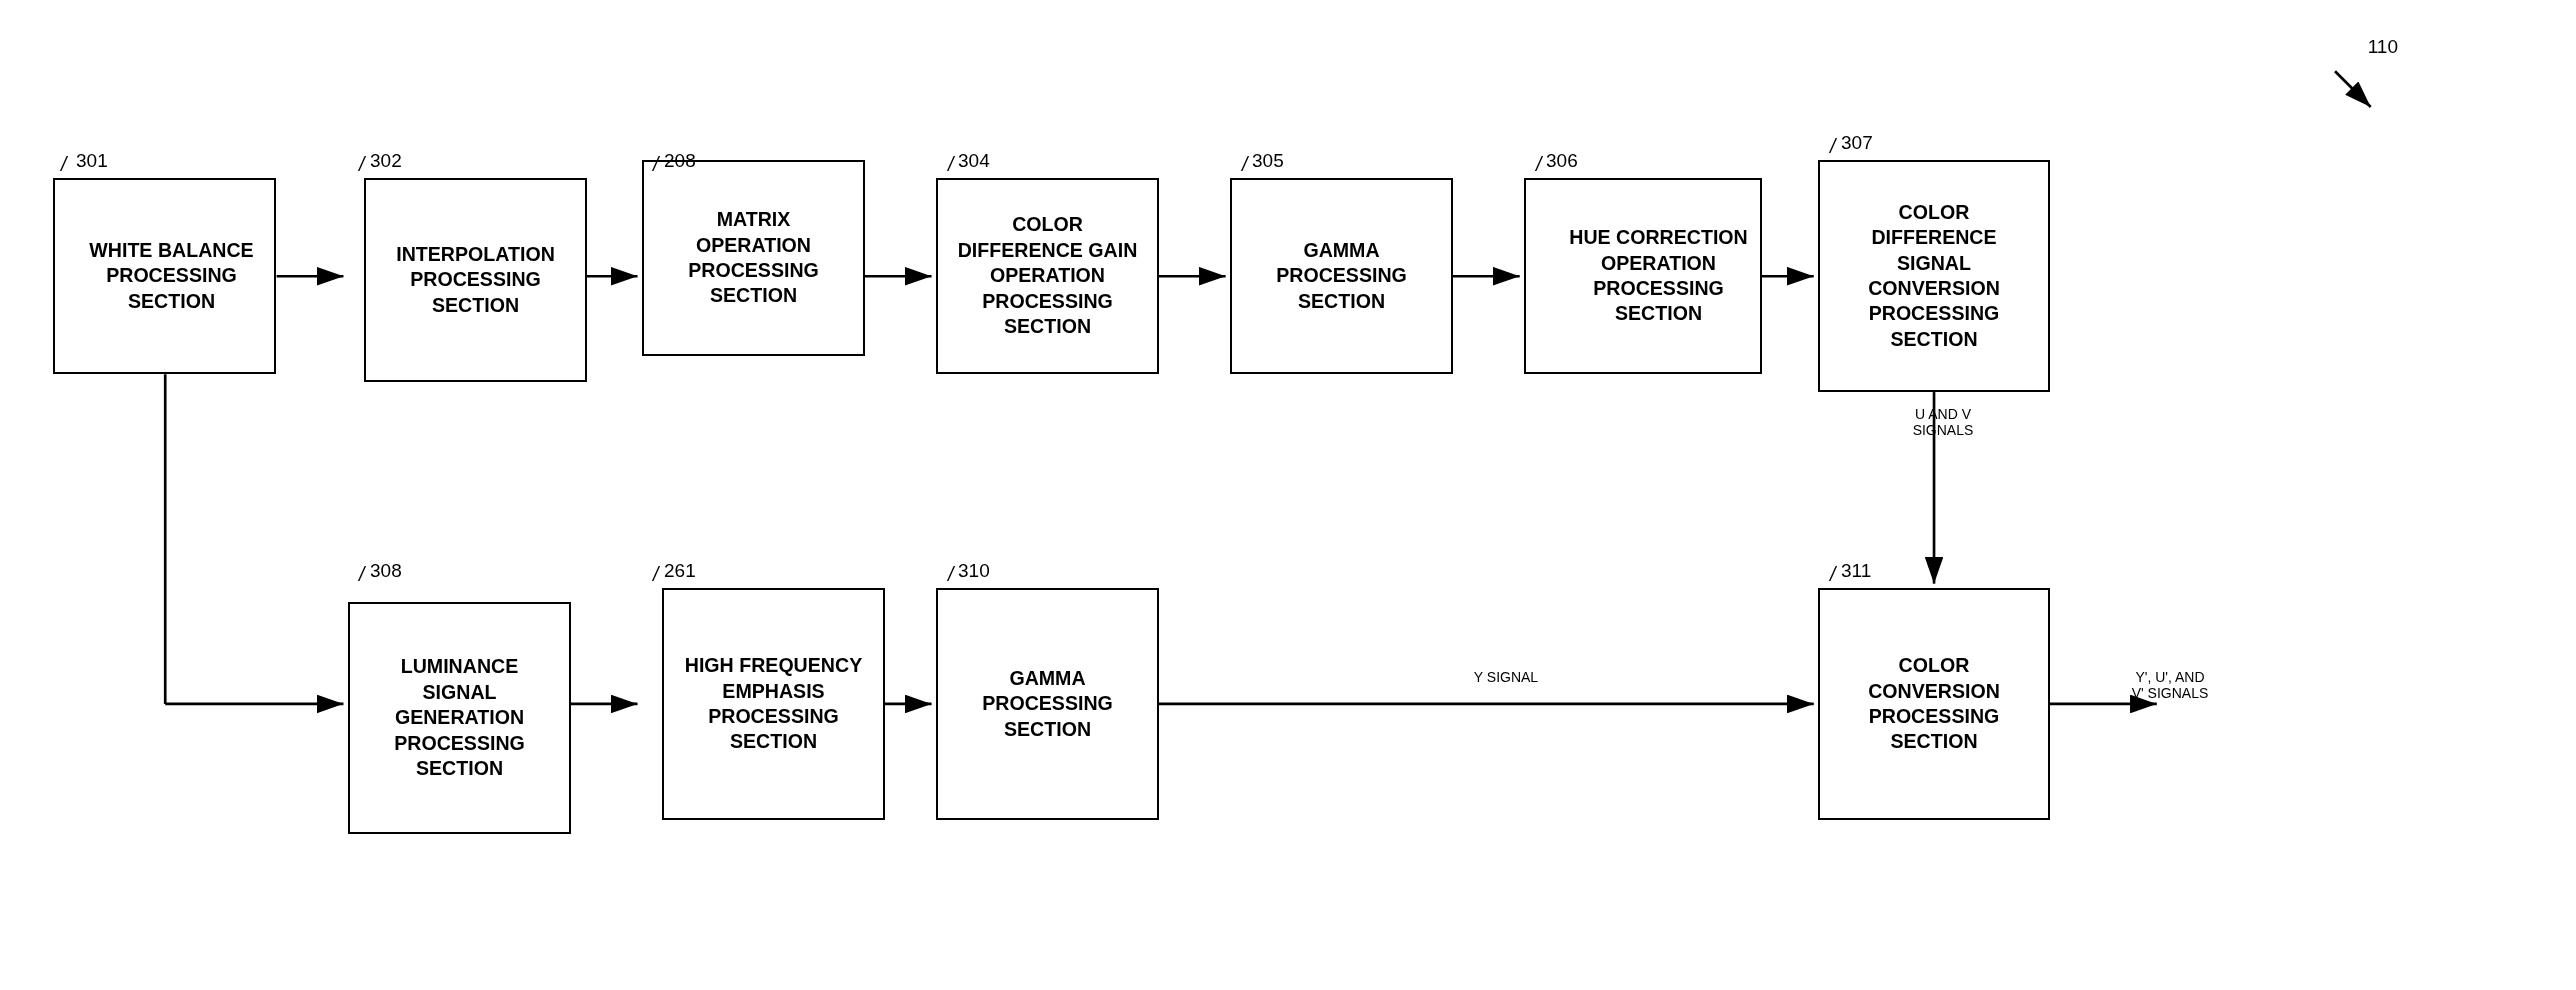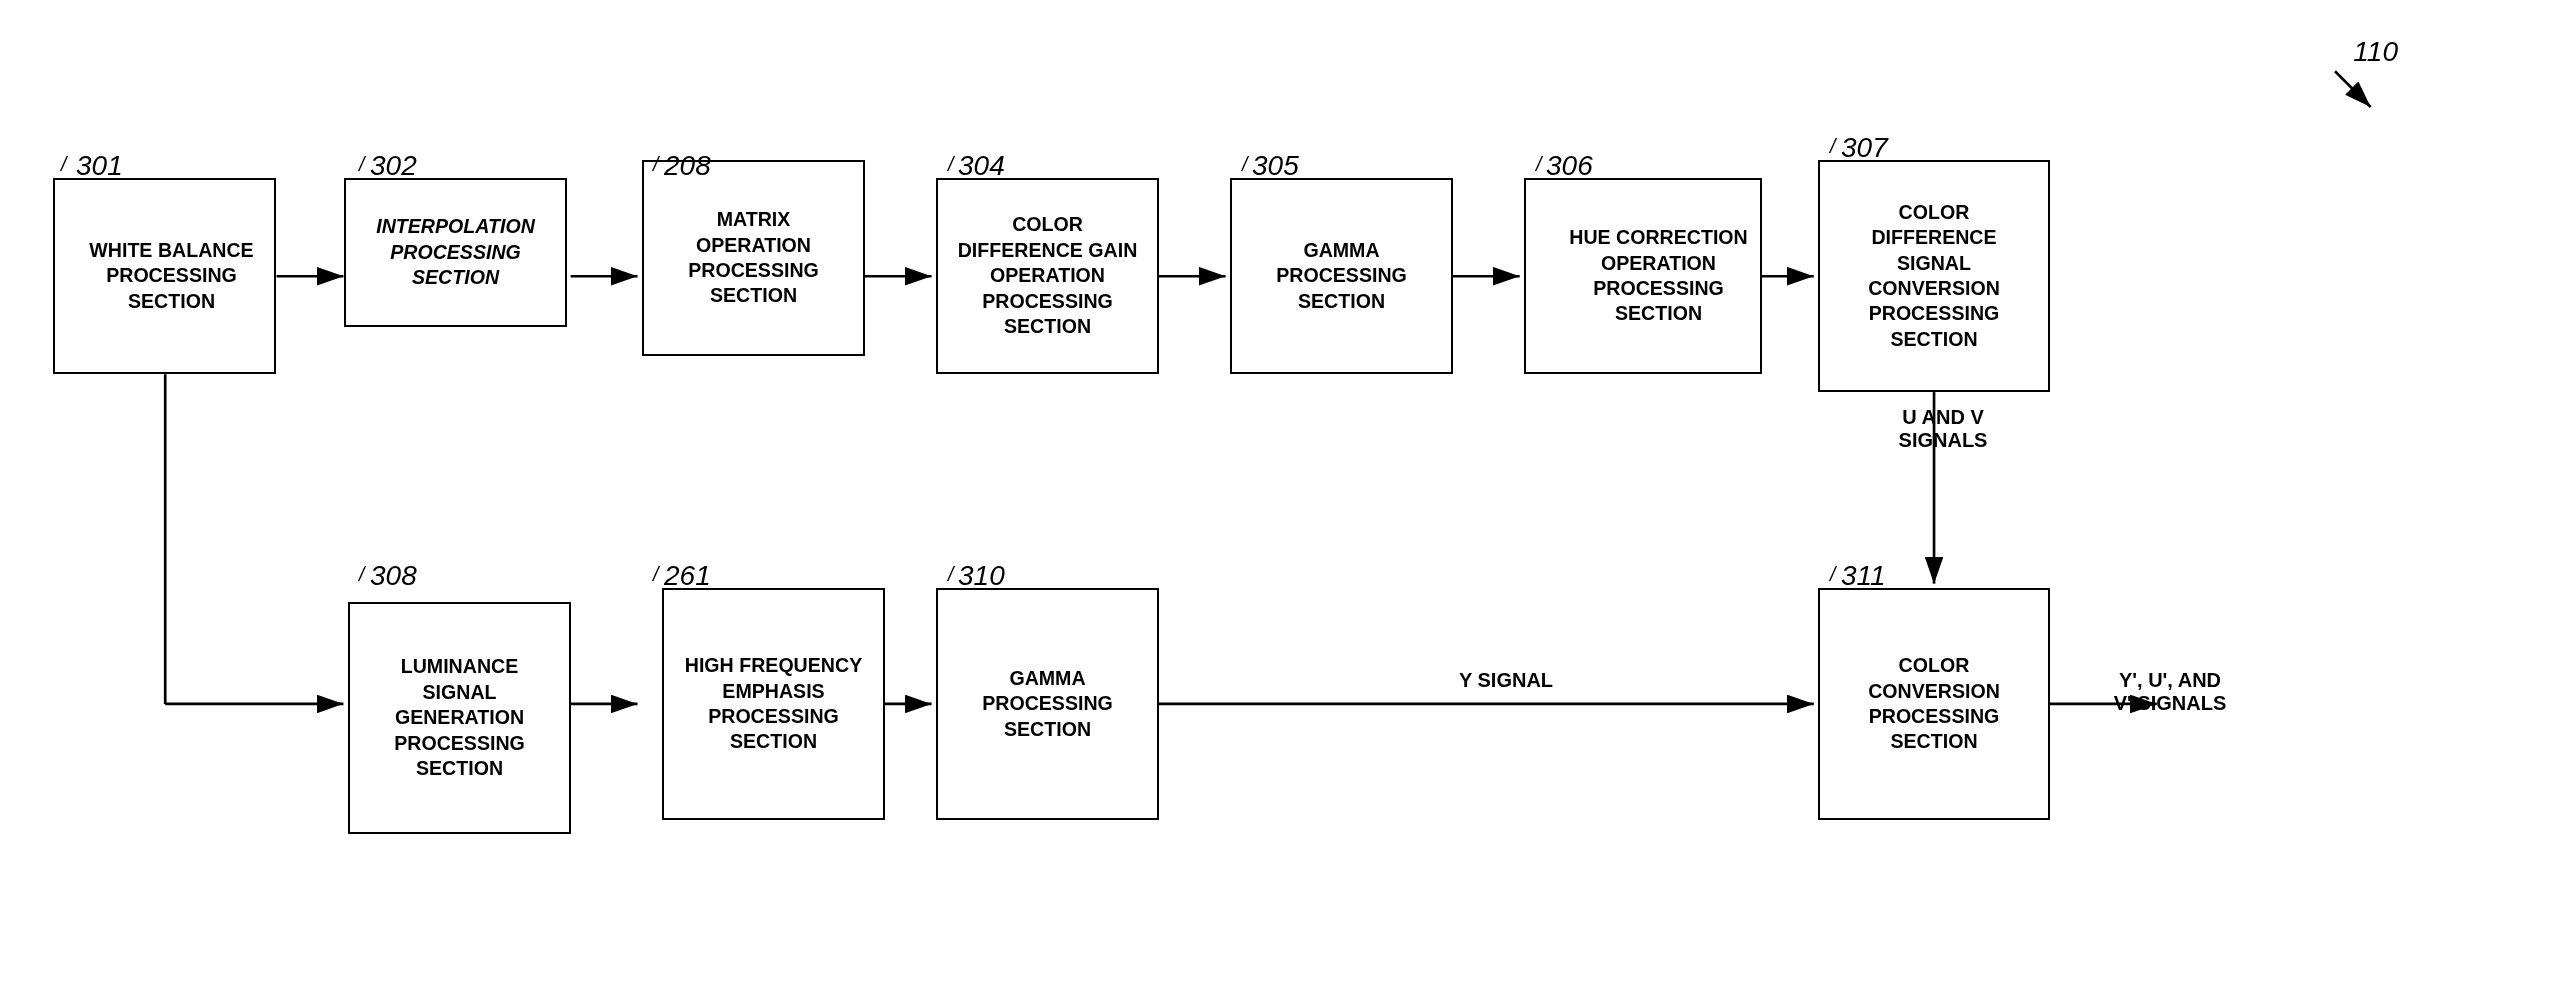--- a/index.html
+++ b/index.html
@@ -25,27 +25,26 @@
       align-items: center;
       justify-content: center;
       text-align: center;
       font-size: 19.6px;
       font-weight: bold;
       line-height: 1.3;
       padding: 9px;
     }
     .ref-number {
       position: absolute;
-      font-size: 28px;
-      font-style: italic;
+      font-size: 19px;
     }
     .signal-label {
       position: absolute;
-      font-size: 20px;
-      font-weight: bold;
+      font-size: 14px;
+      font-weight: normal;
       text-align: center;
     }
   </style>
 </head>
 <body>
 
 <div class="diagram-container">
 
   <div class="ref-number" style="right:178px; top:36px;">110</div>
 
@@ -87,21 +86,21 @@
     <line x1="2300" y1="790" x2="2420" y2="790" stroke="#000" stroke-width="3" marker-end="url(#arrowhead)"></line>
 
   </svg>
 
   <div class="block" style="left:53px;top:178px;width:223px;height:196px;padding-left:23px;">
     <div>WHITE BALANCE<br>PROCESSING<br>SECTION</div>
   </div>
   <div class="ref-number" style="left:76px;top:150px;">301</div>
   <div style="position:absolute;left:61px;top:153px;font-size:19.6px;font-style:italic;">/</div>
 
-  <div class="block" style="left:344px;top:178px;width:223px;height:149px;font-style:italic;">
+  <div class="block" style="left:364px;top:178px;width:223px;height:204px;">
     <div>INTERPOLATION<br>PROCESSING<br>SECTION</div>
   </div>
   <div class="ref-number" style="left:370px;top:150px;">302</div>
   <div style="position:absolute;left:359px;top:153px;font-size:19.6px;font-style:italic;">/</div>
 
   <div class="block" style="left:642px;top:160px;width:223px;height:196px;">
     <div>MATRIX<br>OPERATION<br>PROCESSING<br>SECTION</div>
   </div>
   <div class="ref-number" style="left:664px;top:150px;">208</div>
   <div style="position:absolute;left:653px;top:153px;font-size:19.6px;font-style:italic;">/</div>

